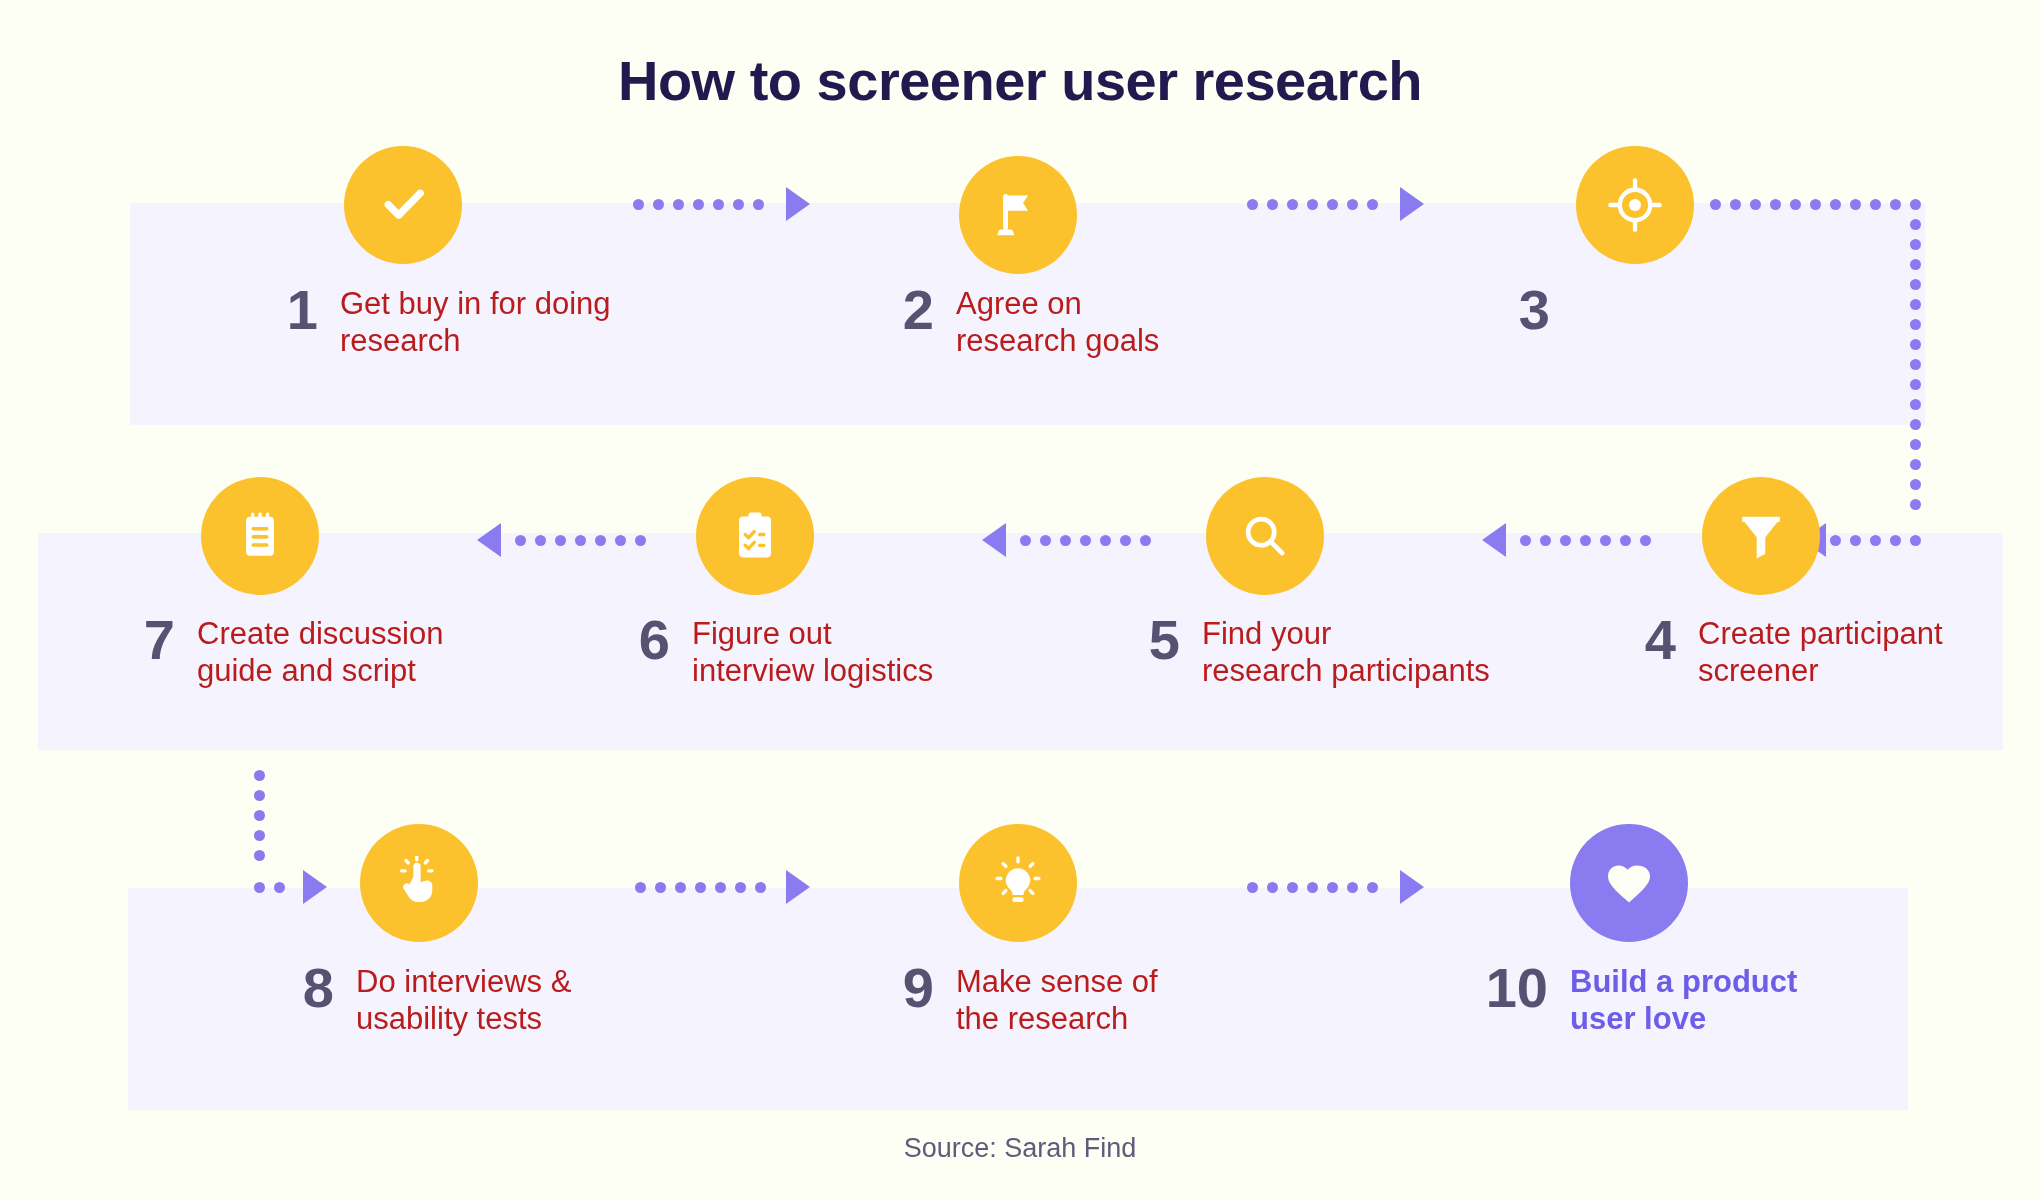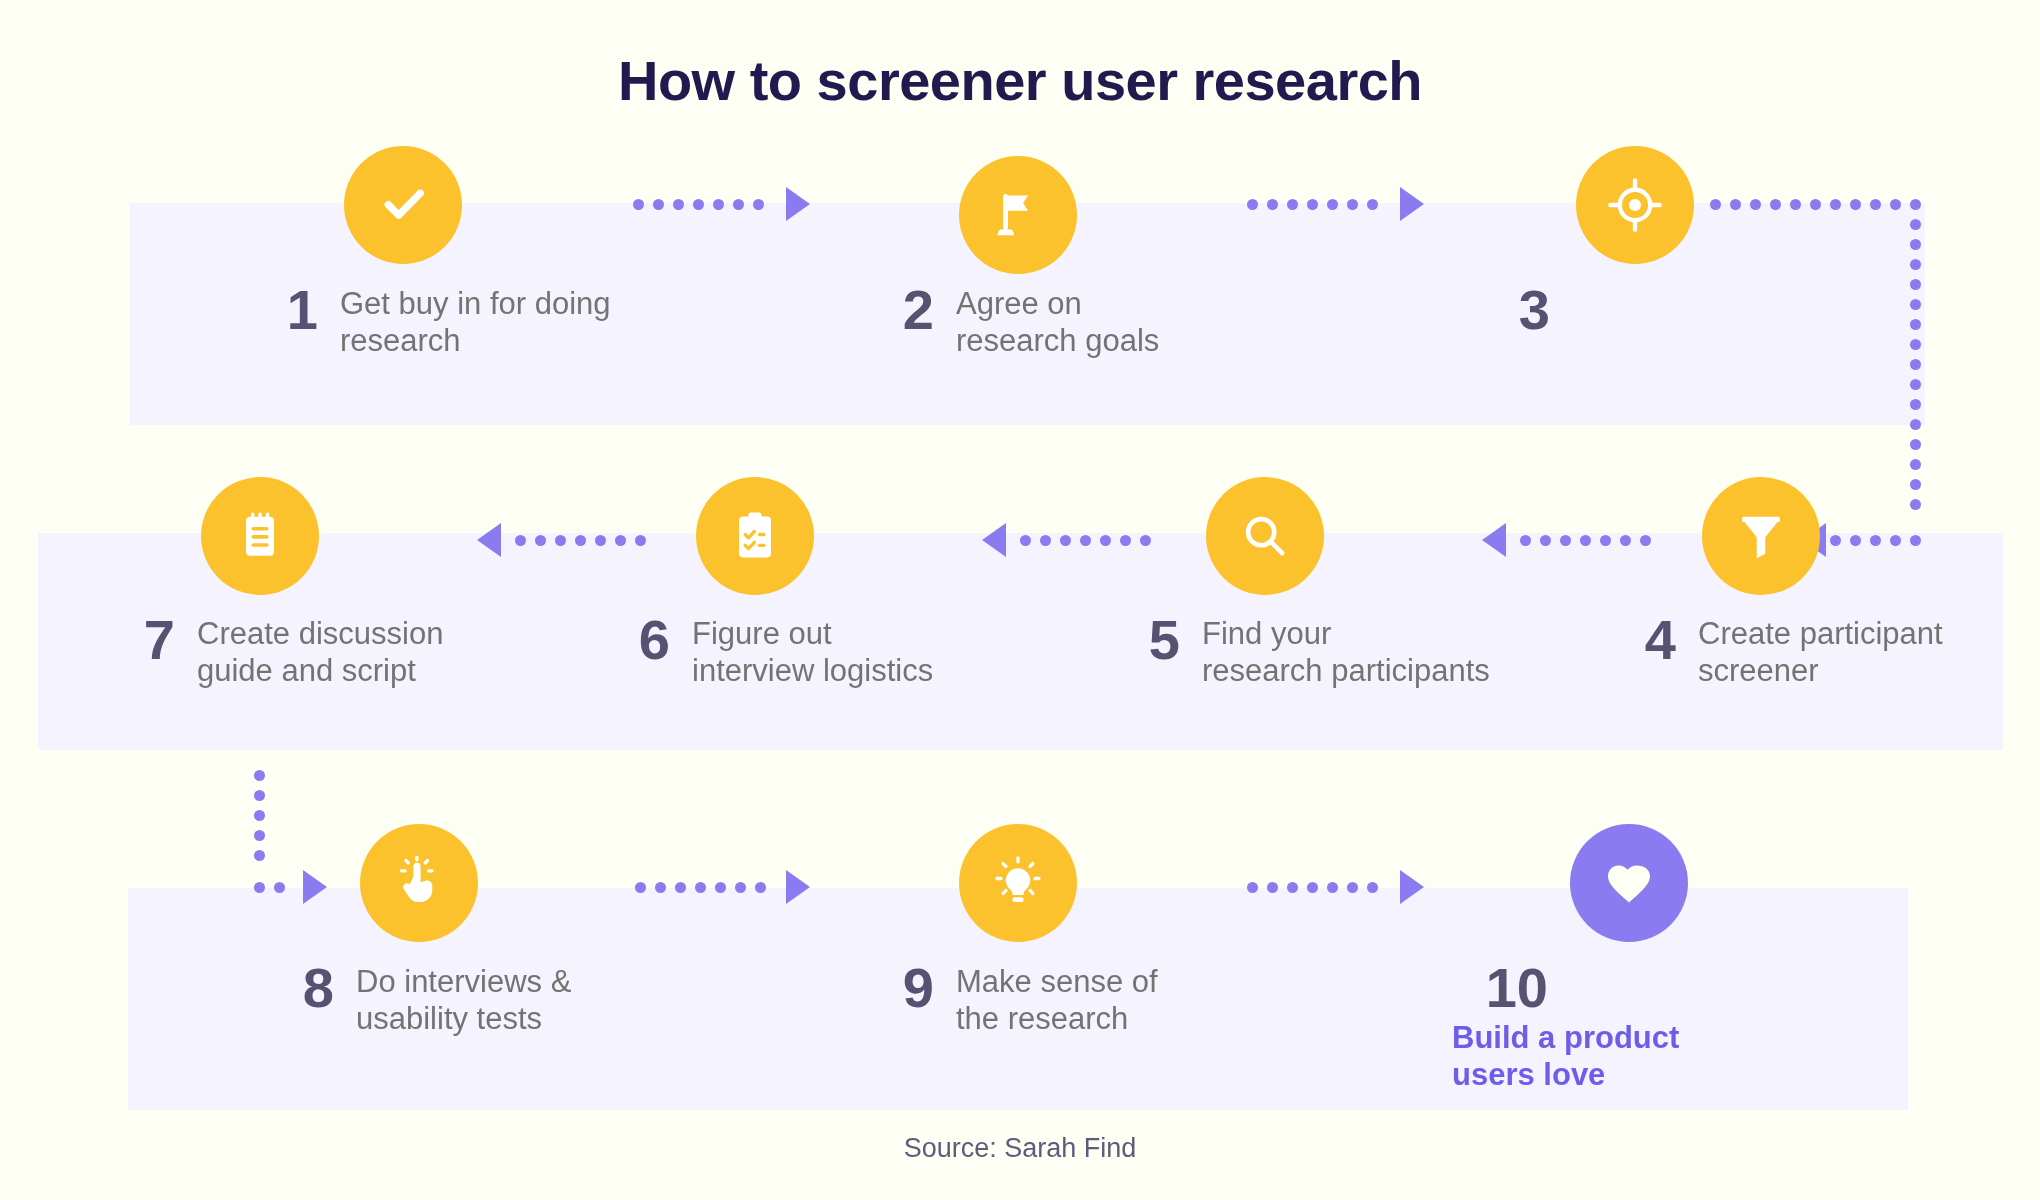--- a/index.html
+++ b/index.html
@@ -74,21 +74,21 @@
     width: 96px;
     text-align: right;
     flex: 0 0 auto;
     padding-right: 22px;
     box-sizing: border-box;
   }
   .step-num.wide { width: 118px; }
   .step-label {
     font-size: 31px;
     line-height: 1.19;
-    color: #737373;
+    color: #b91c1c;
     white-space: pre-line;
     padding-top: 4px;
   }
   .step-label.accent {
     color: #6D5DE8;
     font-weight: bold;
   }
 
   
   .conn { position: absolute; }
@@ -430,22 +430,22 @@
   </div>
 
   <div class="step">
     <div class="badge accent" style="left:1570px; top:824px;">
       <span>
         <svg width="56" height="56" viewBox="0 0 24 24">
             <path d="M12 20.4l-1.3-1.2C5.9 14.9 3 12.3 3 9.1 3 6.5 5 4.5 7.6 4.5c1.5 0 2.9.7 3.8 1.8.9-1.1 2.3-1.8 3.8-1.8C18.8 4.5 21 6.5 21 9.1c0 3.2-3 5.8-7.7 10.1z" fill="#FDFEF4"></path>
           </svg>
       </span>
     </div>
-    <div class="step-body" style="left:1452px; top:960px; width:500px;flex-direction:column;">
+    <div class="step-body" style="left:1452px; top:960px; width:500px;">
       <div class="step-num wide">10</div>
       <div class="step-label accent">Build a product
-users love</div>
+user love</div>
     </div>
   </div>
 
   <div class="source">Source: Sarah Find</div>
 
 </div>
 
 </body></html>

